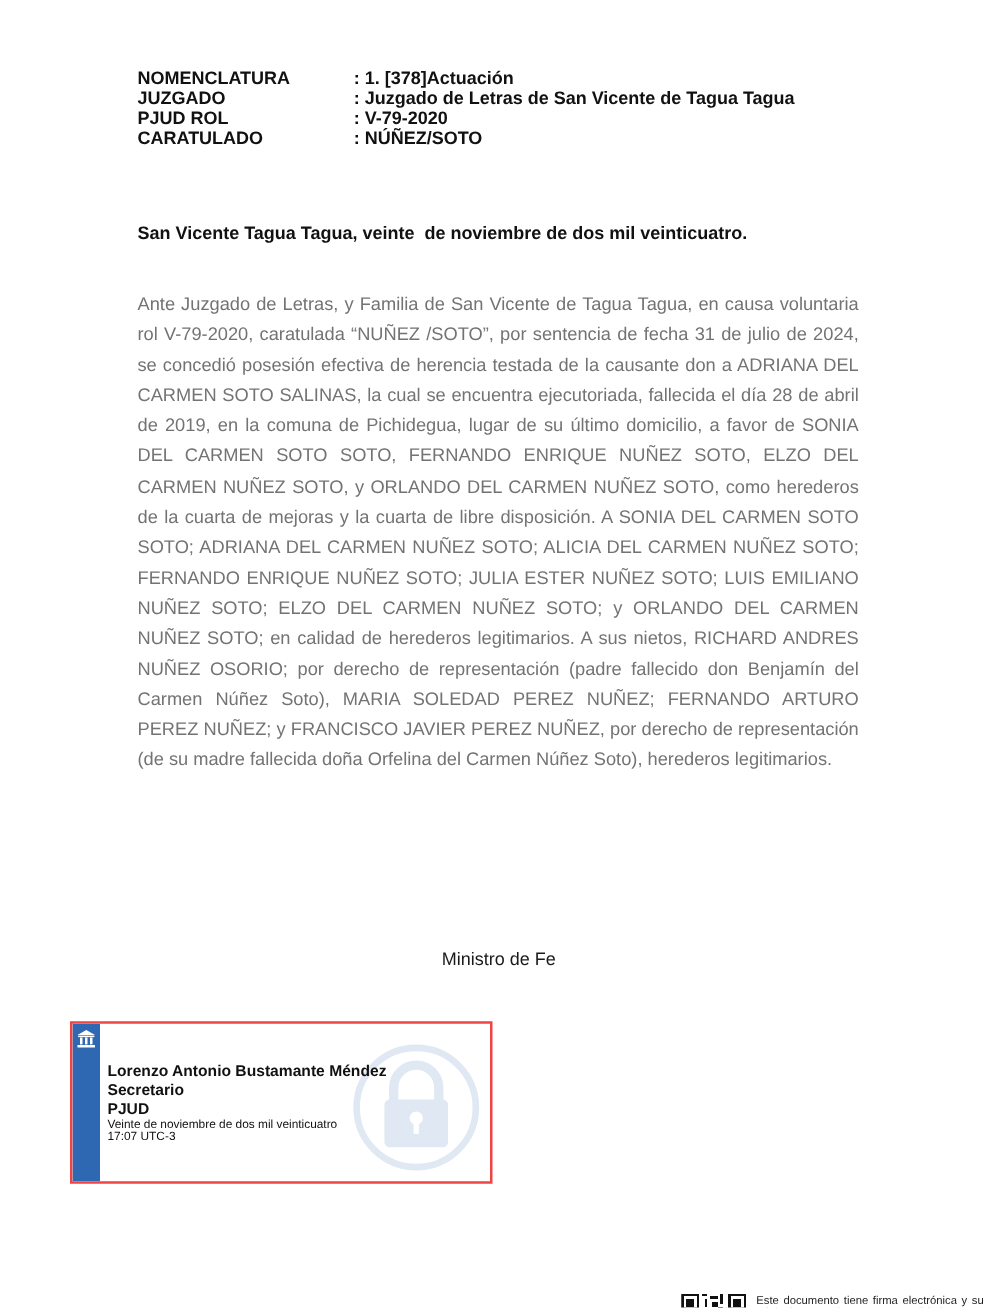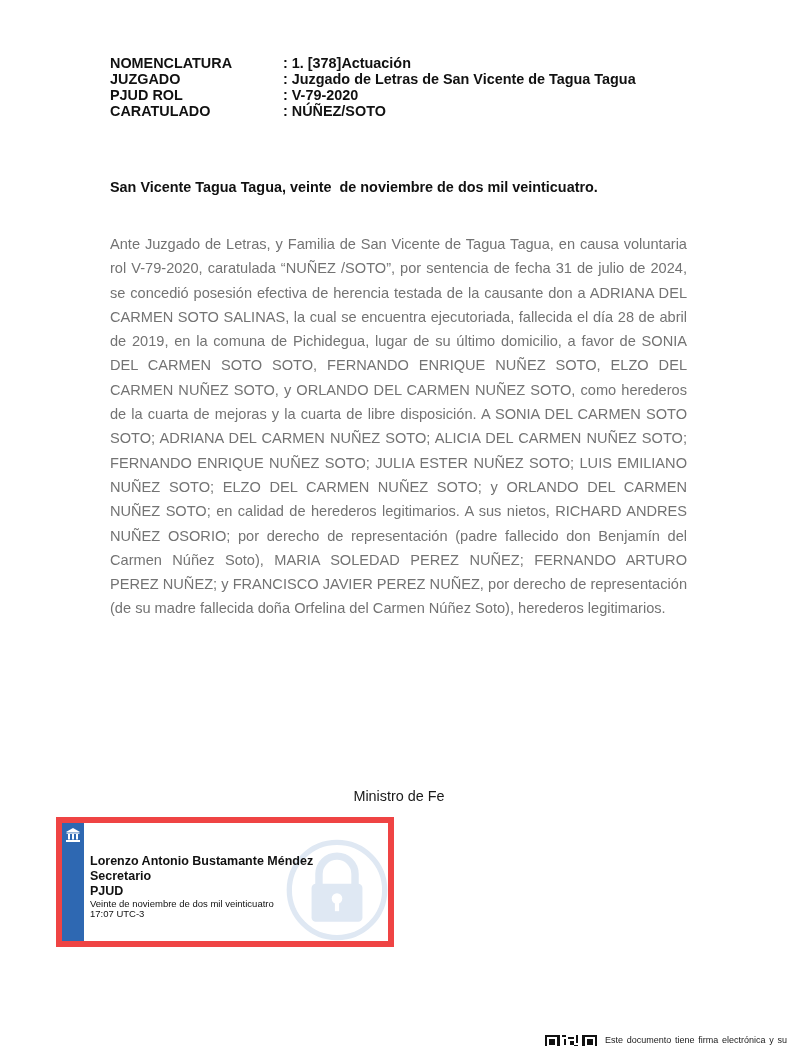--- a/index.html
+++ b/index.html
@@ -4,22 +4,22 @@
 <style>
   html, body { margin: 0; padding: 0; background: #ffffff; }
   body { width: 798px; height: 1046px; position: relative; overflow: hidden;
          font-family: "Liberation Sans", sans-serif; color: #111; }
   .header { position: absolute; left: 110px; top: 55px; font-weight: bold; font-size: 14.4px; line-height: 16px; }
   .header .row { display: flex; align-items: center; }
   .header .lbl { width: 173px; }
   .dateline { position: absolute; left: 110px; top: 179px; font-weight: bold; font-size: 14.4px; white-space: pre; }
   .body-text { position: absolute; left: 110px; top: 232px; width: 577px; font-size: 14.6px; line-height: 24.3px;
                text-align: justify; color: #737373; }
-  .minister { position: absolute; left: 0; width: 798px; top: 760px; text-align: center; font-size: 14.4px; color: #1a1a1a; margin-top: 28px; }
-  .sig-box { position: absolute; left: 56px; top: 817px; width: 338px; height: 130px; border: 6px solid #ef4444; background: #fff; box-sizing: border-box; overflow: hidden; }
+  .minister { position: absolute; left: 0; width: 798px; top: 760px; text-align: center; font-size: 14.4px; color: #1a1a1a; }
+  .sig-box { position: absolute; left: 56px; top: 817px; width: 338px; height: 130px; border: 2px solid #ef4444; background: #fff; box-sizing: border-box; overflow: hidden; }
   .sig-stripe { position: absolute; left: 0; top: 0; width: 22px; height: 100%; background: #2e68b2; }
   .sig-stripe .bank { position: absolute; left: 3px; top: 4px; width: 16px; height: 16px; }
   .sig-lock { position: absolute; left: 222px; top: 14px; width: 106px; height: 106px; }
   .sig-content { position: absolute; left: 28px; top: 31px; }
   .sig-name { font-weight: bold; font-size: 12.5px; line-height: 15px; color: #111; }
   .sig-role, .sig-org { font-size: 12.5px; line-height: 15px; color: #111; font-weight: bold; }
   .sig-date, .sig-time { font-size: 9.5px; line-height: 10px; color: #111; }
   .verify { position: absolute; left: 545px; top: 1035px; width: 245px; height: 55px; }
   .qr { position: absolute; left: 0; top: 0; width: 52px; height: 52px; }
   .verify-text { position: absolute; left: 60px; top: 0; width: 182px; font-size: 9px; line-height: 10px; text-align: justify; color: #222; }

